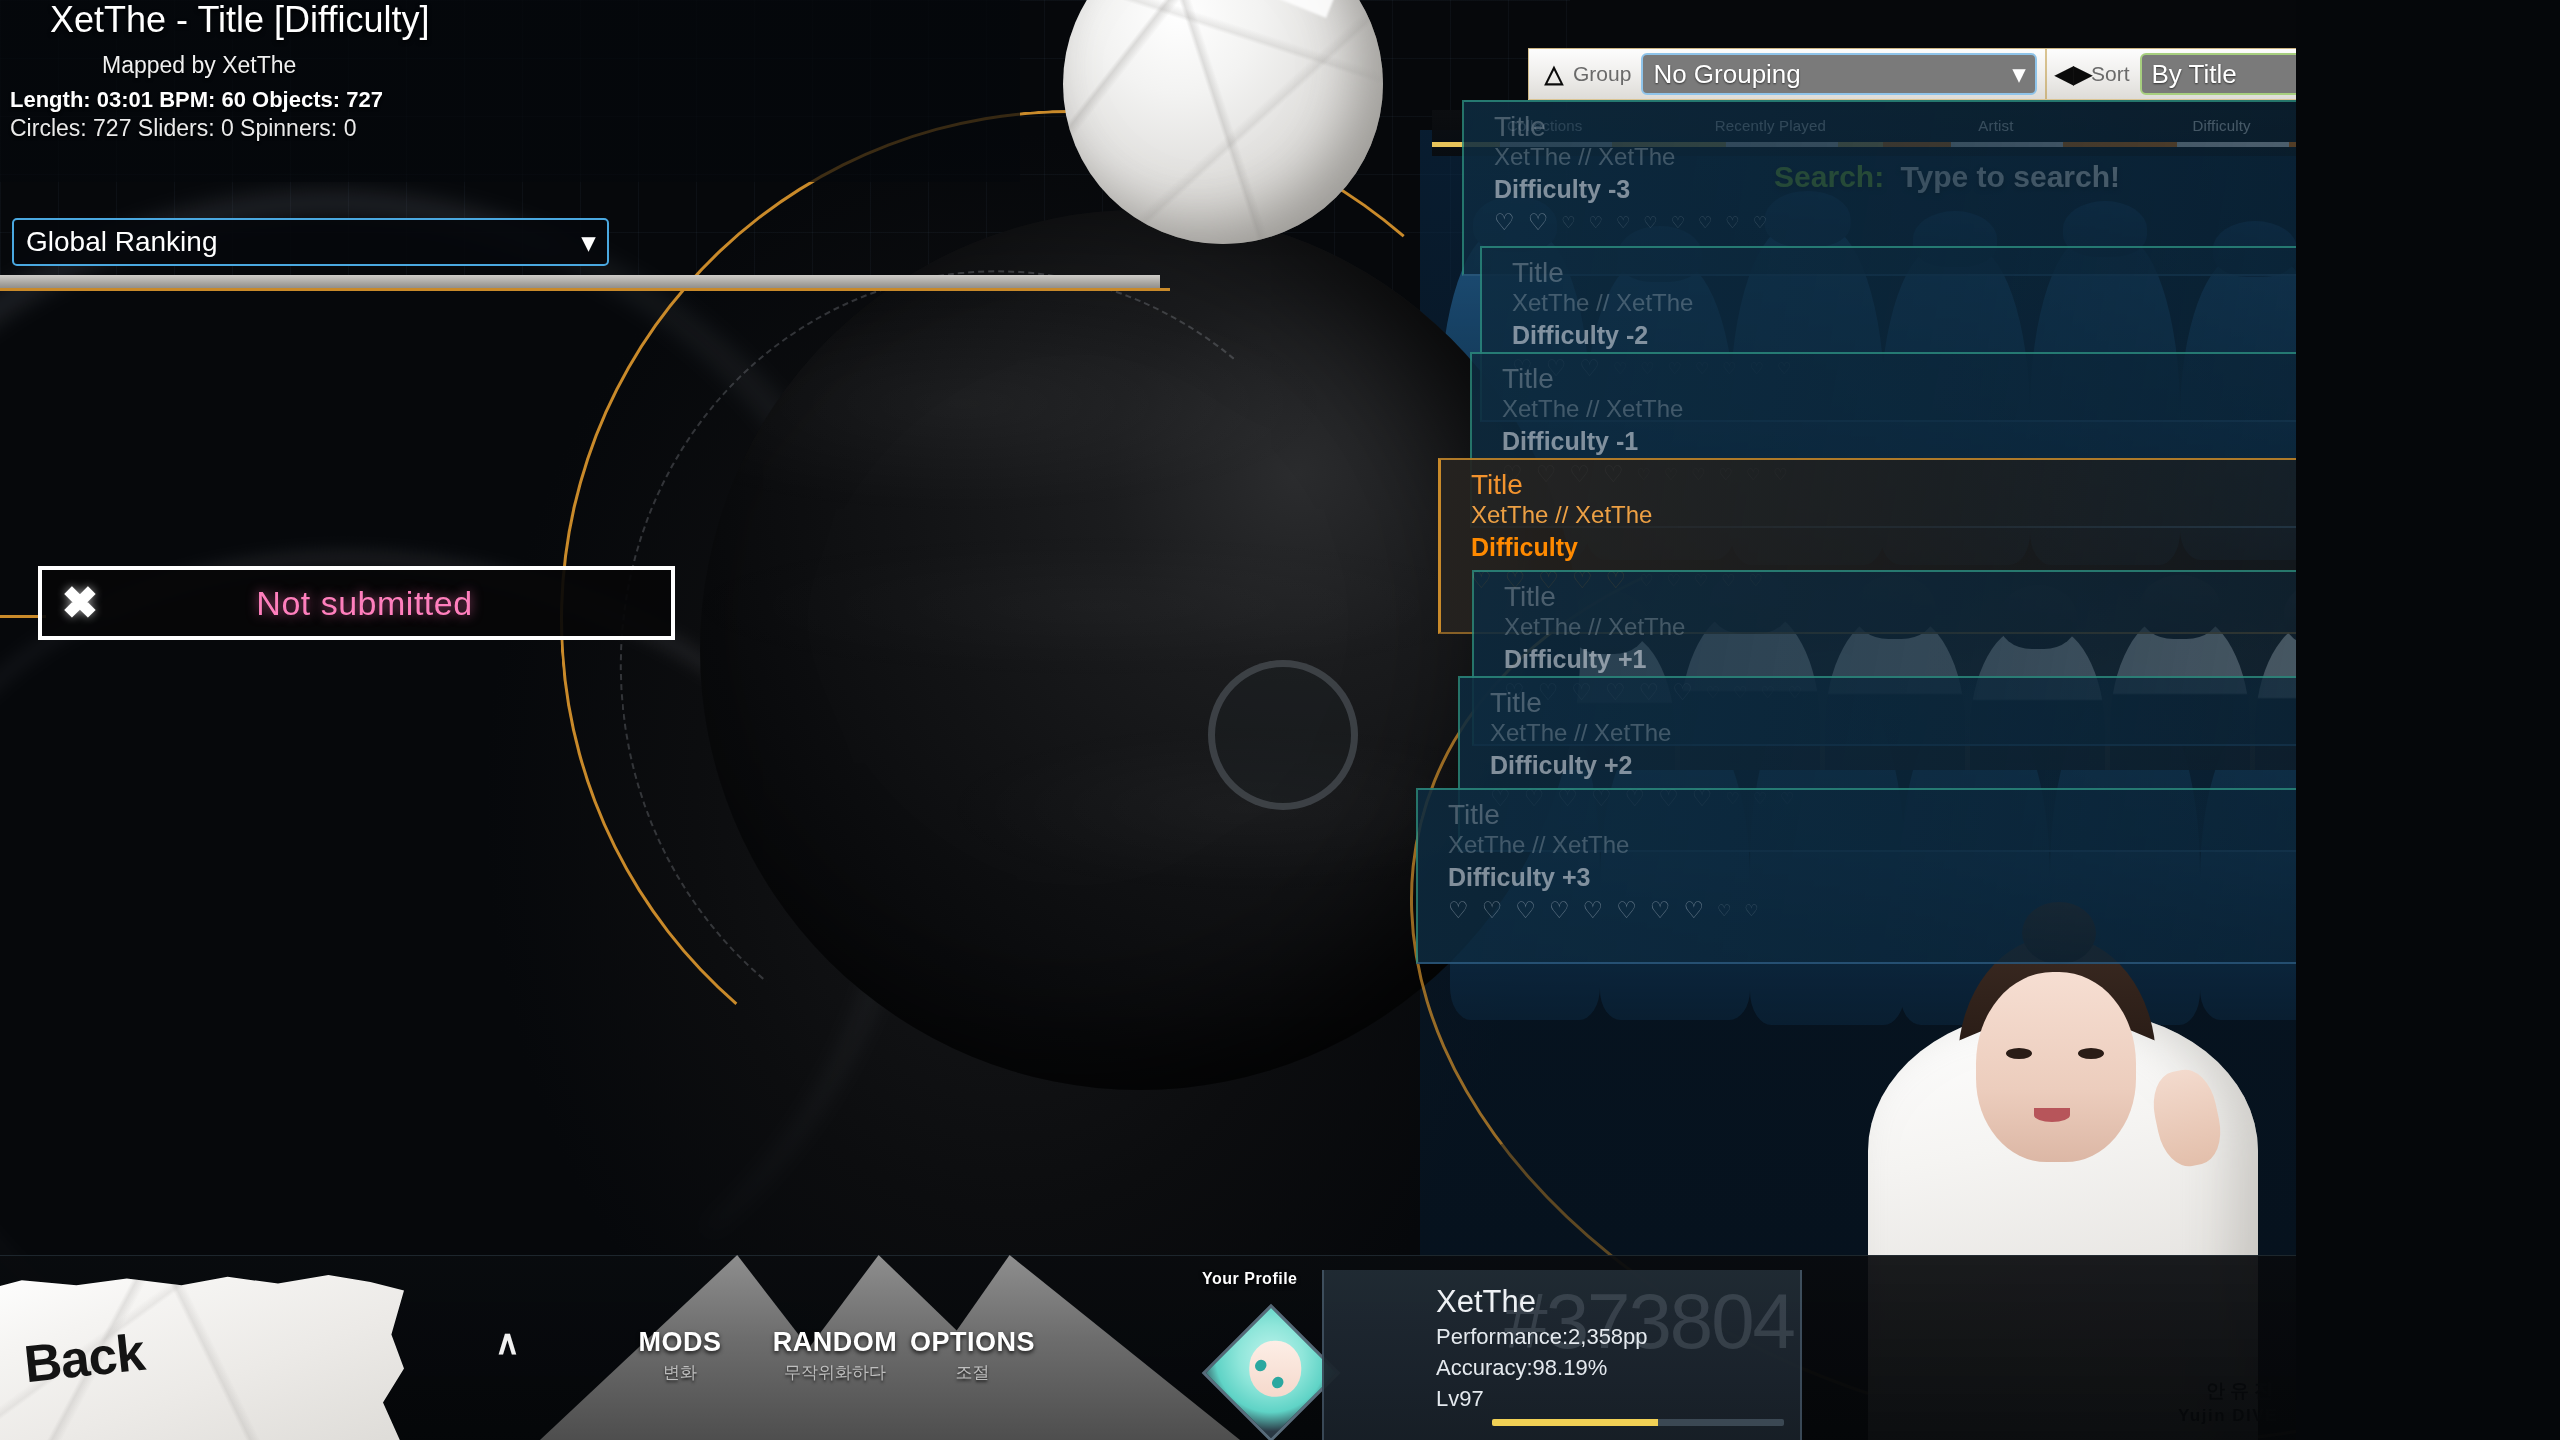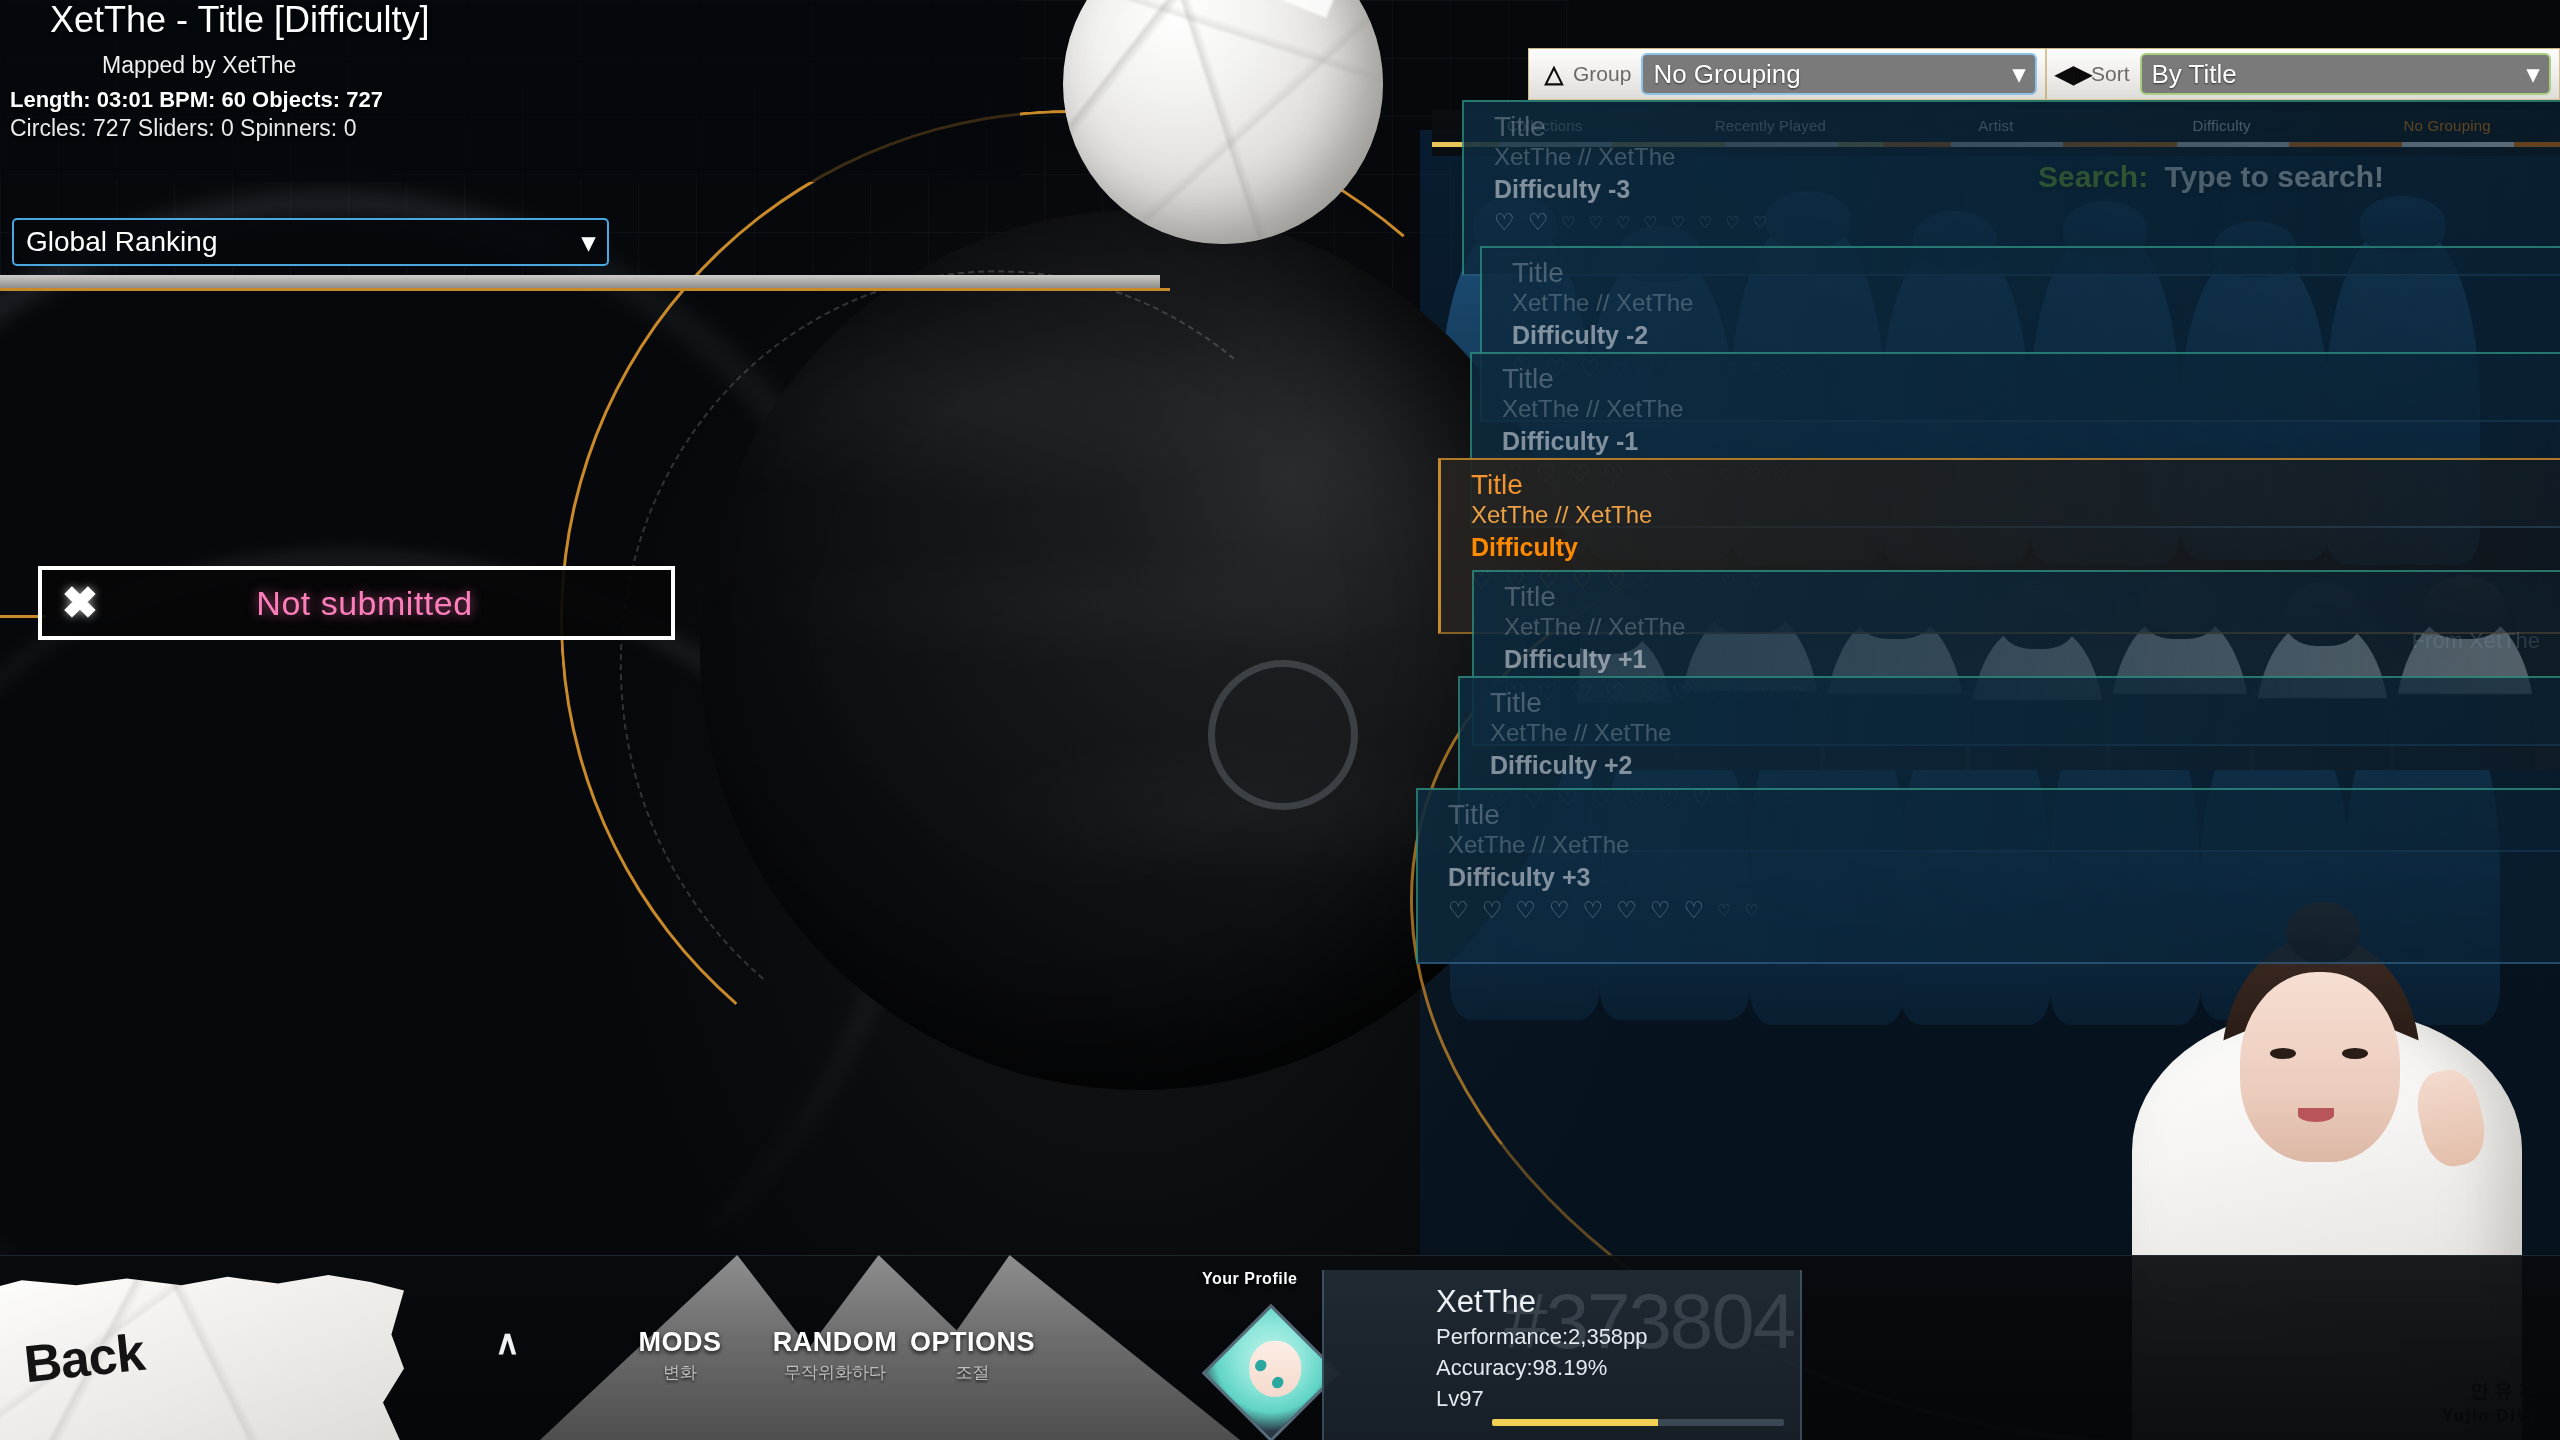--- a/index.html
+++ b/index.html
@@ -7,21 +7,21 @@
   html, body {
     width: 2560px;
     height: 1440px;
     overflow: hidden;
     background: #05070a;
     font-family: "Liberation Sans", sans-serif;
   }
 
   #stage {
     position: relative;
-    width: 2560px;
+    width: 2296px;
     height: 1440px;
     overflow: hidden;
     background: #04060a;
   }
 
   
   .bg-base {
     position: absolute;
     inset: 0;
     background:

